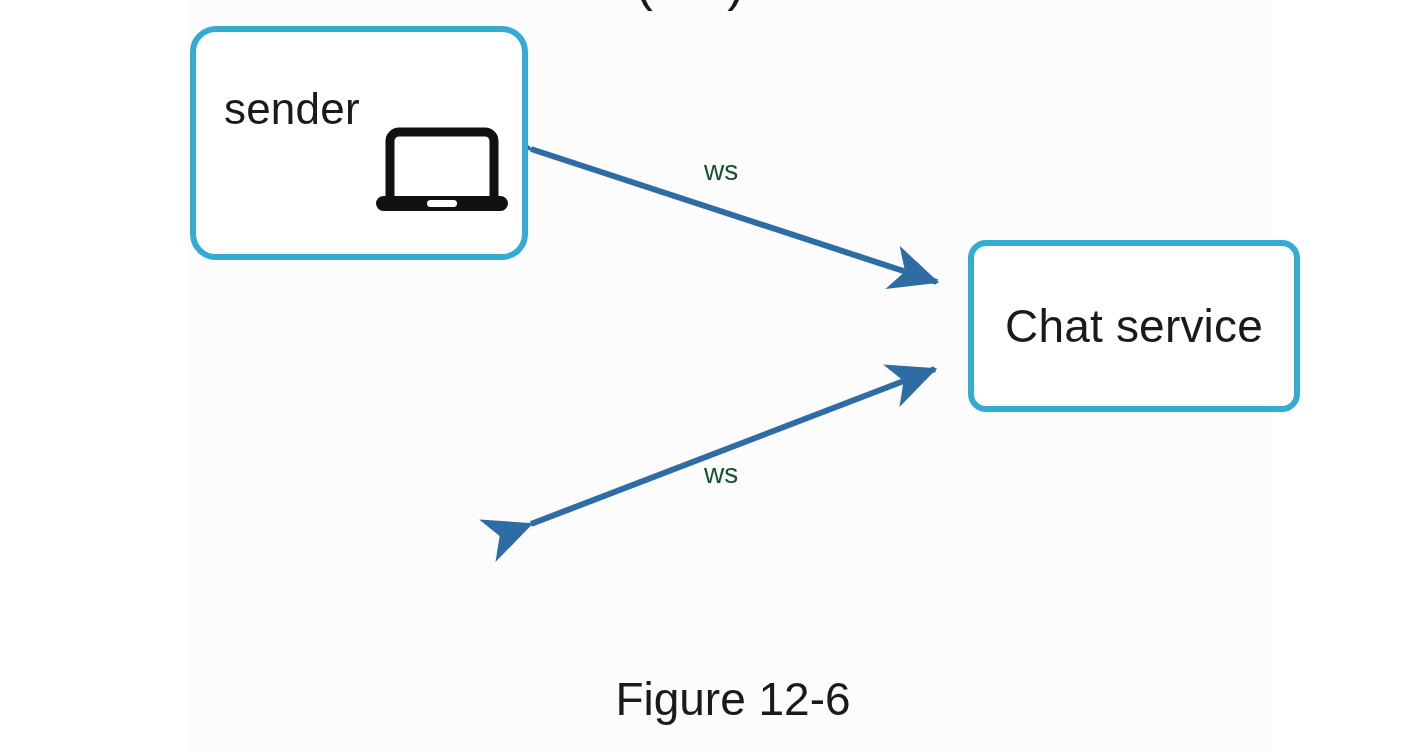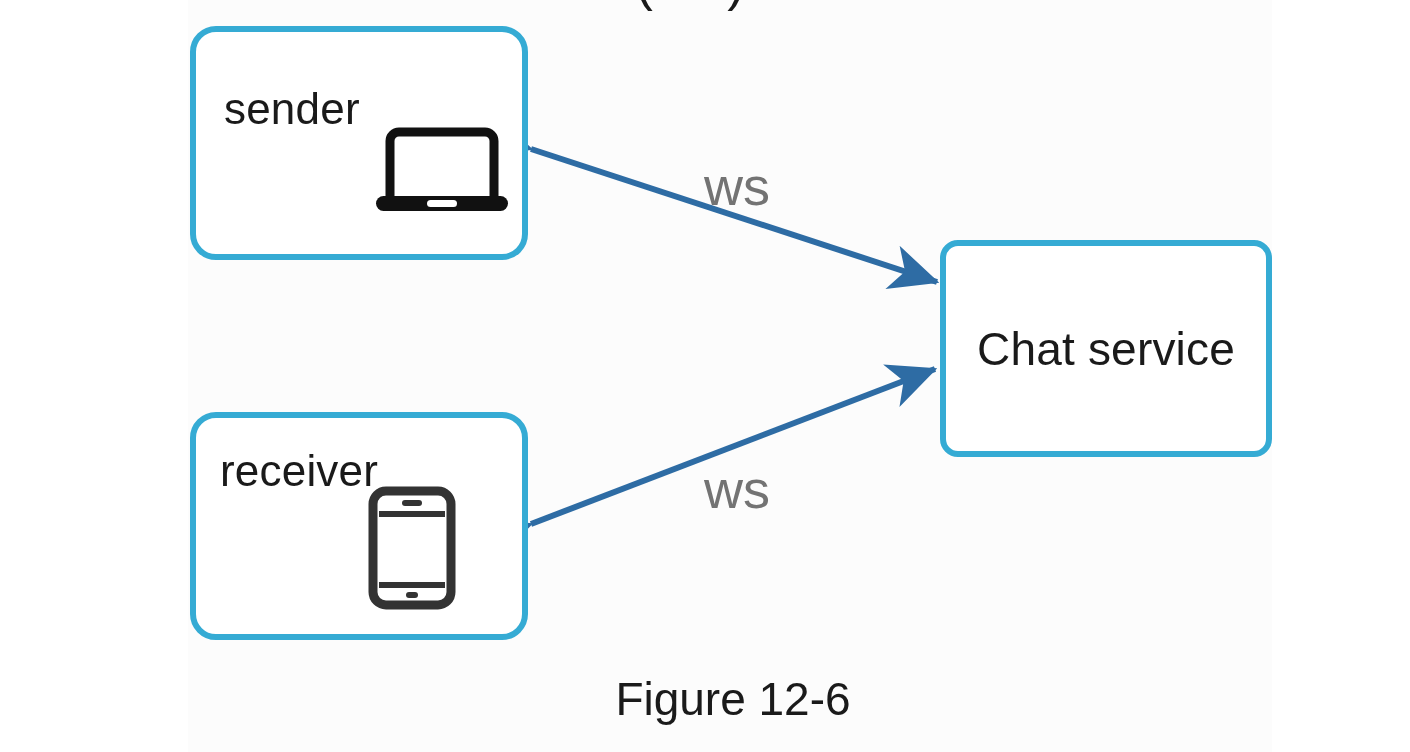--- a/index.html
+++ b/index.html
@@ -44,24 +44,24 @@
     width: 338px;
     height: 234px;
   }
   #box-receiver {
     left: 190px;
     top: 412px;
     width: 338px;
     height: 228px;
   }
   #box-service {
-    left: 940px;
+    left: 968px;
     top: 240px;
     width: 332px;
-    height: 217px;
+    height: 172px;
     border-radius: 18px;
     display: flex;
     align-items: center;
     justify-content: center;
   }
   .node-label {
     position: absolute;
     font-size: 44px;
     color: #1a1a1a;
     font-family: "Liberation Sans", sans-serif;
@@ -93,22 +93,22 @@
   }
   #arrow-layer {
     position: absolute;
     left: 0; top: 0;
     width: 1410px;
     height: 752px;
     pointer-events: none;
   }
   .edge-label {
     position: absolute;
-    font-size: 54px;
-    color: #737373;
+    font-size: 28px;
+    color: #14532d;
     font-family: "Liberation Sans", sans-serif;
     white-space: nowrap;
   }
   #edge-label-top {
     left: 704px;
     top: 155px;
   }
   #edge-label-bottom {
     left: 704px;
     top: 458px;
@@ -160,31 +160,20 @@
   <div class="node-box" id="box-sender">
     <span class="node-label" id="label-sender">sender</span>
 
     <svg class="device-icon" id="icon-laptop" width="136" height="92" viewBox="0 0 136 92">
       <path d="M16 76 V21 a9 9 0 0 1 9 -9 H111 a9 9 0 0 1 9 9 V76" fill="none" stroke="#111111" stroke-width="9"></path>
       <rect x="2" y="76" width="132" height="15" rx="7.5" fill="#111111"></rect>
       <rect x="53" y="80" width="30" height="7" rx="3.5" fill="#ffffff"></rect>
     </svg>
   </div>
 
-  <div class="node-box" id="box-receiver">
-    <span class="node-label" id="label-receiver">receiver</span>
-
-    <svg class="device-icon" id="icon-phone" width="88" height="124" viewBox="0 0 88 124">
-      <rect x="5" y="5" width="78" height="114" rx="13" ry="13" fill="none" stroke="#333333" stroke-width="9"></rect>
-      <line x1="11" y1="28" x2="77" y2="28" stroke="#333333" stroke-width="6"></line>
-      <line x1="11" y1="99" x2="77" y2="99" stroke="#333333" stroke-width="6"></line>
-      <rect x="34" y="14" width="20" height="6" rx="3" fill="#333333"></rect>
-      <rect x="38" y="106" width="12" height="6" rx="3" fill="#333333"></rect>
-    </svg>
-  </div>
 
   <div class="node-box" id="box-service">
     <span class="node-label" id="label-service">Chat service</span>
   </div>
 
   <span class="edge-label" id="edge-label-top">ws</span>
   <span class="edge-label" id="edge-label-bottom">ws</span>
 
   <div id="figure-caption">Figure 12-6</div>
 

